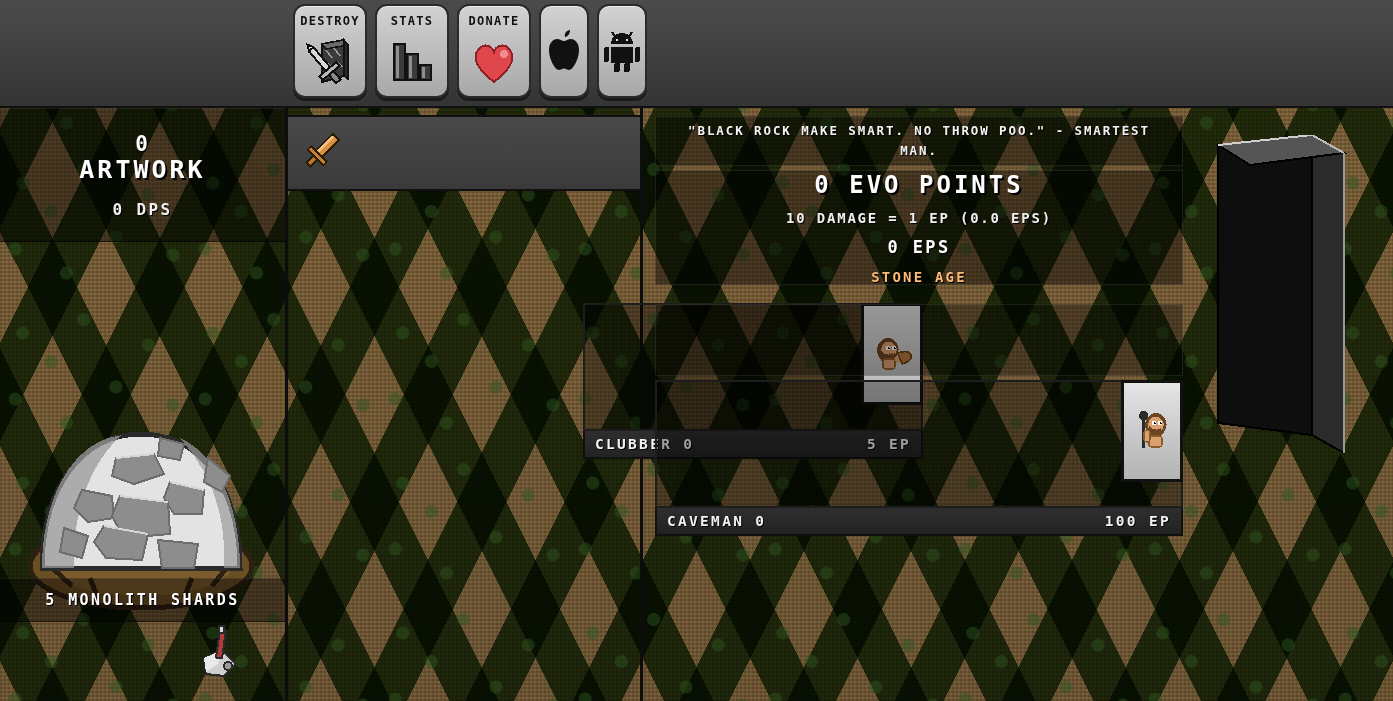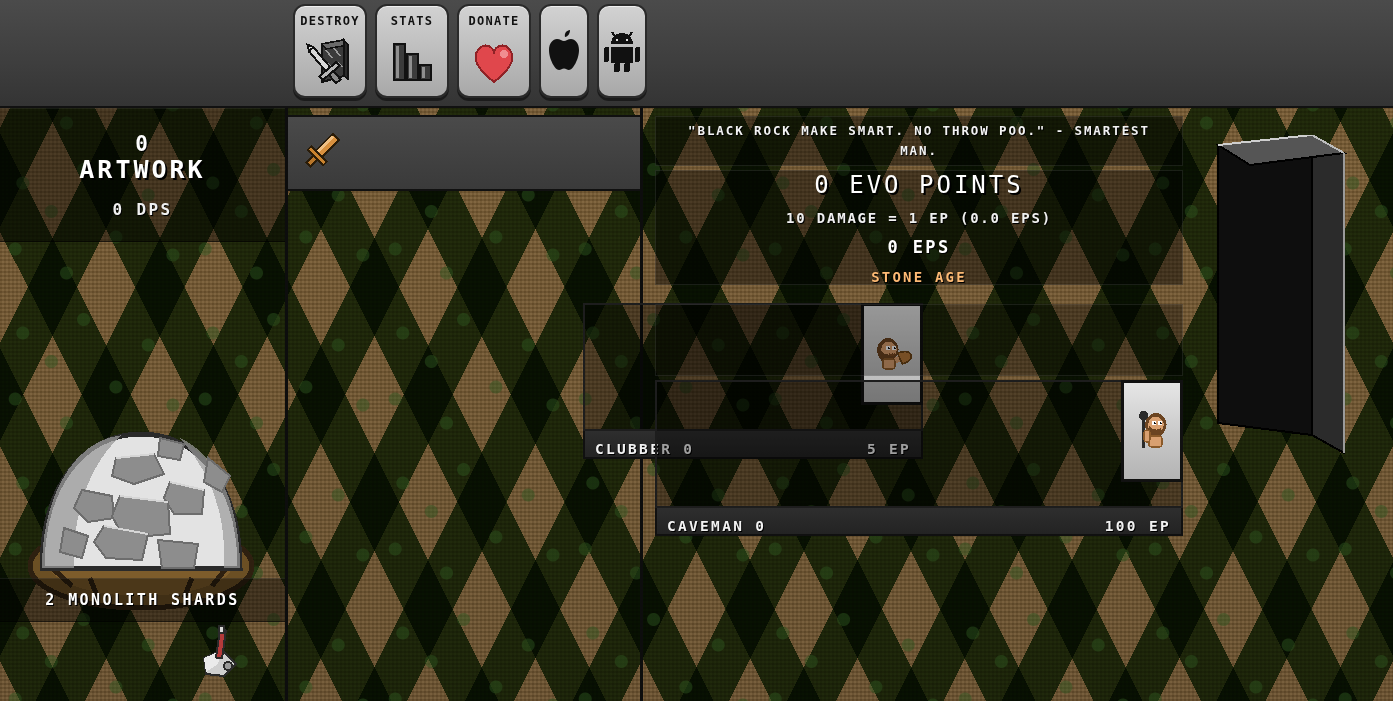--- a/index.html
+++ b/index.html
@@ -137,21 +137,21 @@
   .unit-portrait{
     position:absolute;top:-2px;right:-2px;width:62px;height:102px;
     background:linear-gradient(#e6e6e6,#c8c8c8 55%,#b4b4b4);
     border:3px solid #111;box-sizing:border-box;
     display:flex;align-items:center;justify-content:center;
   }
   .unit-bar{
     height:28px;box-sizing:border-box;
     background:linear-gradient(#2e2e2e,#232323);
     border:2px solid #101010;border-top:none;
-    display:flex;align-items:flex-end;justify-content:space-between;
+    display:flex;align-items:center;justify-content:space-between;
     padding:0 10px;
     gap:8px;
   }
   .unit-name{color:#f2f2f2;font-size:14.5px;font-weight:bold;letter-spacing:2.3px;text-shadow:1px 1px 0 #000;}
   .unit-cost{color:#f2f2f2;font-size:14.5px;font-weight:bold;letter-spacing:2.3px;text-shadow:1px 1px 0 #000;}
 
   #clubber-card{left:295px;top:195px;width:340px;}
   #clubber-card .unit-box{height:128px;}
   #clubber-card .unit-bar{width:340px;}
 
@@ -163,21 +163,21 @@
     box-sizing:border-box;display:flex;align-items:center;justify-content:center;
     padding:0 12px;text-align:center;
   }
   .quote-txt{color:#f3f3f3;font-size:12.5px;font-weight:bold;letter-spacing:1.9px;line-height:20px;
              text-shadow:1px 1px 0 #000;}
   #evo-panel{
     position:absolute;left:12px;top:62px;width:528px;height:115px;
     background:rgba(0,0,0,.42);border:1px solid rgba(255,255,255,.09);
     box-sizing:border-box;display:flex;flex-direction:column;align-items:center;justify-content:center;
   }
-  .evo-main{color:#fff;font-size:24px;font-weight:normal;letter-spacing:3px;text-shadow:2px 2px 0 #000;}
+  .evo-main{color:#fff;font-size:24px;font-weight:bold;letter-spacing:3px;text-shadow:2px 2px 0 #000;}
   .evo-sub{color:#f0f0f0;font-size:14px;font-weight:bold;letter-spacing:1.8px;margin-top:11px;text-shadow:1px 1px 0 #000;}
   .evo-eps{color:#fff;font-size:17px;font-weight:bold;letter-spacing:2.4px;margin-top:11px;text-shadow:1px 1px 0 #000;}
   .evo-age{color:#fdba74;font-size:14px;font-weight:bold;letter-spacing:2.2px;margin-top:12px;text-shadow:1px 1px 0 #000;}
   #empty-panel{
     position:absolute;left:12px;top:196px;width:528px;height:72px;
     background:rgba(0,0,0,.34);border:1px solid rgba(255,255,255,.09);
     box-sizing:border-box;
   }
   #caveman-card{left:655px;top:380px;width:528px;border-radius:30px;}
   #caveman-card .unit-box{height:128px;}
@@ -301,21 +301,21 @@
           <polygon points="92,108 136,116 130,142 94,140 82,124"></polygon>
           <polygon points="146,122 186,126 182,150 150,150"></polygon>
           <polygon points="196,40 218,58 210,74 192,64"></polygon>
           <polygon points="52,110 76,118 70,140 48,134"></polygon>
         </g>
         <path d="M104,40 L142,36 M158,64 L192,72 M108,78 L156,84 M92,108 L136,116" stroke="#f0f0f0" stroke-width="2" fill="none" opacity=".8"></path>
       </svg>
     </div>
 
     <div id="shards-row">
-      <div class="shards-txt">2 MONOLITH SHARDS</div>
+      <div class="shards-txt">5 MONOLITH SHARDS</div>
     </div>
 
     <div id="pick-wrap">
       <svg width="56" height="60" viewBox="0 0 56 60" shape-rendering="crispEdges">
         <polygon points="12,34 30,26 44,40 32,52 14,50" fill="#cfcfcf" stroke="#2a2a2a" stroke-width="2"></polygon>
         <polygon points="12,34 30,26 26,40 14,48" fill="#eaeaea"></polygon>
         <circle cx="36" cy="42" r="4" fill="#9a9a9a" stroke="#2a2a2a" stroke-width="2"></circle>
         <rect x="26" y="6" width="6" height="28" fill="#b33a3a" stroke="#2a2a2a" stroke-width="2" transform="rotate(8 29 20)"></rect>
         <rect x="27" y="2" width="5" height="7" fill="#d9d9d9" stroke="#2a2a2a" stroke-width="2"></rect>
       </svg>

